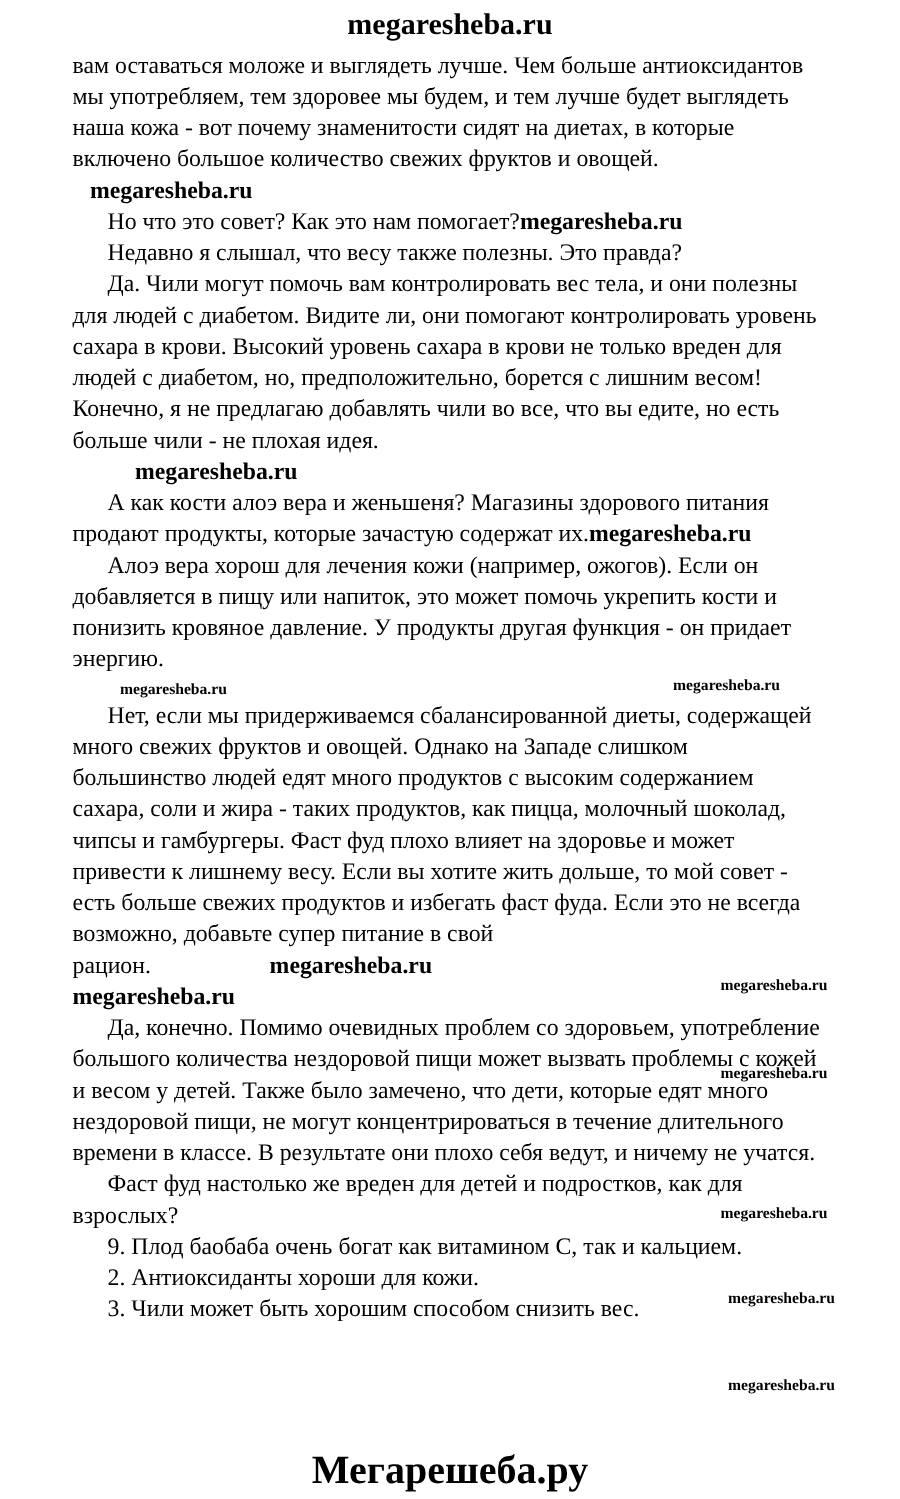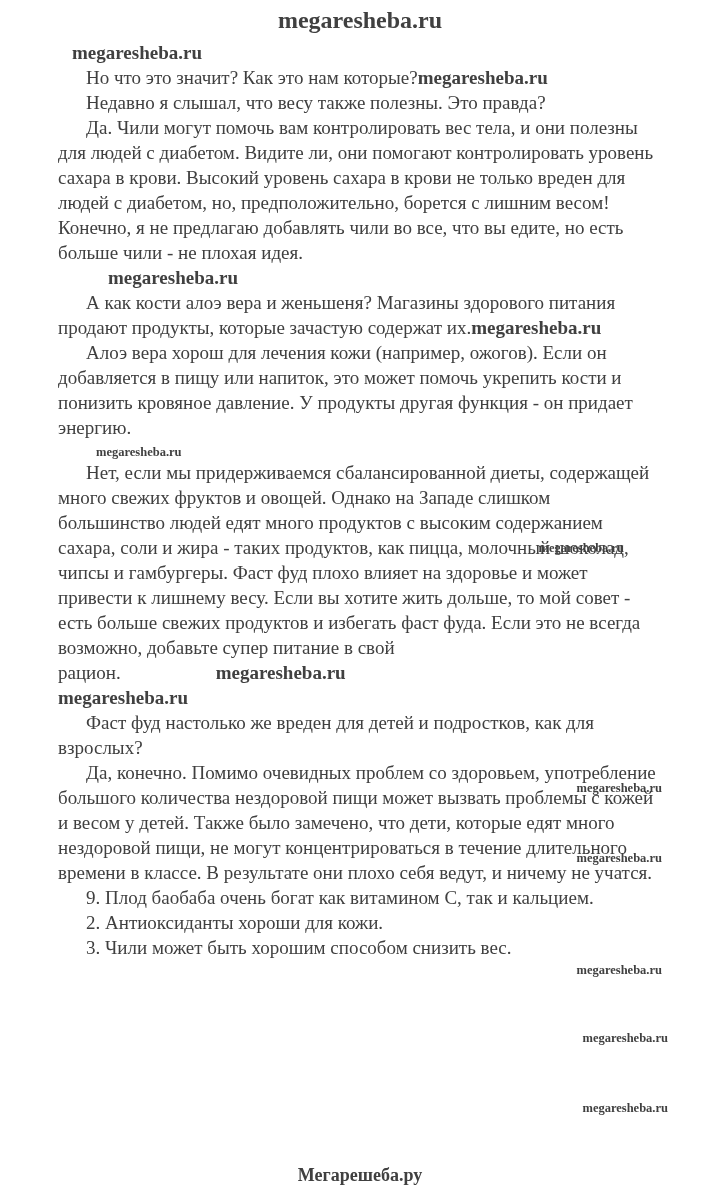--- a/index.html
+++ b/index.html
@@ -1,21 +1,21 @@
 <!DOCTYPE html>
 <html><head>
 <meta charset="utf-8">
 <style>
   html,body{margin:0;padding:0;background:#ffffff;}
   .page{
     position:relative;
     width:644px;height:1199px;
     margin:0 auto;
     background:#ffffff;
-    color:#404040;
+    color:#000000;
     font-family:"Liberation Serif", serif;
     font-size:19px;
     line-height:25px;
     padding:4px 20px 0 20px;
     box-sizing:border-box;
     overflow:hidden;
   }
   .site-title{
     text-align:center;
     font-weight:bold;
@@ -39,37 +39,38 @@
   }
   .abs{position:absolute;}
   .smallline{line-height:20px;height:20px;}
   .task-label{font-weight:bold;margin-right:6px;}
   .list-item{margin-left:28px;}
   .footer-title{
     position:absolute;
     left:0;right:0;bottom:8px;
     text-align:center;
     font-weight:bold;
-    font-size:18px;
+    font-size:32px;
     line-height:32px;
   }
 </style>
 </head>
 <body>
 
 <div class="page">
 
   <div class="site-title">megaresheba.ru</div>
 
+  <p>вам оставаться моложе и выглядеть лучше. Чем больше антиоксидантов мы употребляем, тем здоровее мы будем, и тем лучше будет выглядеть наша кожа - вот почему знаменитости сидят на диетах, в которые включено большое количество свежих фруктов и овощей.</p>
 
   <div class="wm-line wm-ind1">
     <b class="wm-bold">megaresheba.ru</b>
   </div>
 
-  <p class="indent"><span>Но что это значит? Как это нам которые?</span><b class="wm-bold">megaresheba.ru</b></p>
+  <p class="indent"><span>Но что это совет? Как это нам помогает?</span><b class="wm-bold">megaresheba.ru</b></p>
 
   <p class="indent">Недавно я слышал, что весу также полезны. Это правда?</p>
 
   <p class="indent">Да. Чили могут помочь вам контролировать вес тела, и они полезны для людей с диабетом. Видите ли, они помогают контролировать уровень сахара в крови. Высокий уровень сахара в крови не только вреден для людей с диабетом, но, предположительно, борется с лишним весом! Конечно, я не предлагаю добавлять чили во все, что вы едите, но есть больше чили - не плохая идея.</p>
 
   <div class="wm-line wm-ind2">
     <b class="wm-bold">megaresheba.ru</b>
   </div>
 
   <p class="indent"><span>А как кости алоэ вера и женьшеня? Магазины здорового питания продают продукты, которые зачастую содержат их.</span><b class="wm-bold">megaresheba.ru</b></p>
@@ -80,23 +81,23 @@
     <span class="wm-small" style="margin-left:38px;">megaresheba.ru</span>
   </div>
 
 
   <p class="indent"><span>Нет, если мы придерживаемся сбалансированной диеты, содержащей много свежих фруктов и овощей. Однако на Западе слишком большинство людей едят много продуктов с высоким содержанием сахара, соли и жира - таких продуктов, как пицца, молочный шоколад, чипсы и гамбургеры. Фаст фуд плохо влияет на здоровье и может привести к лишнему весу. Если вы хотите жить дольше, то мой совет - есть больше свежих продуктов и избегать фаст фуда. Если это не всегда возможно, добавьте супер питание в свой рацион.</span><b class="wm-bold wm-gap-mid">megaresheba.ru</b></p>
 
   <div class="wm-line">
     <b class="wm-bold">megaresheba.ru</b>
   </div>
 
+  <p class="indent">Да, конечно. Помимо очевидных проблем со здоровьем, употребление большого количества нездоровой пищи может вызвать проблемы с кожей и весом у детей. Также было замечено, что дети, которые едят много нездоровой пищи, не могут концентрироваться в течение длительного времени в классе. В результате они плохо себя ведут, и ничему не учатся.</p>
+
   <p class="indent">Фаст фуд настолько же вреден для детей и подростков, как для взрослых?</p>
-
-  <p class="indent">Да, конечно. Помимо очевидных проблем со здоровьем, употребление большого количества нездоровой пищи может вызвать проблемы с кожей и весом у детей. Также было замечено, что дети, которые едят много нездоровой пищи, не могут концентрироваться в течение длительного времени в классе. В результате они плохо себя ведут, и ничему не учатся.</p>
 
 
 
   <p class="list-item">9. Плод баобаба очень богат как витамином С, так и кальцием.</p>
   <p class="list-item">2. Антиоксиданты хороши для кожи.</p>
   <p class="list-item">3. Чили может быть хорошим способом снизить вес.</p>
 
   <div class="footer-title">Мегарешеба.ру</div>
 
   <span class="wm-small abs" style="top:538px; right:58px;">megaresheba.ru</span>

